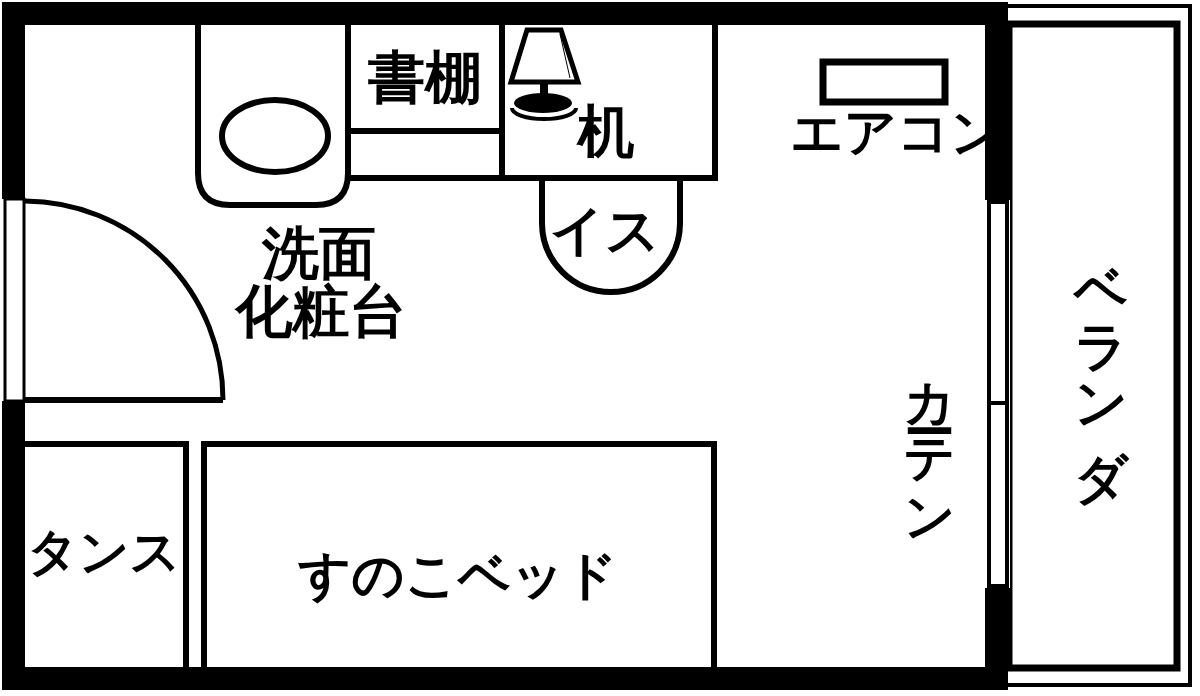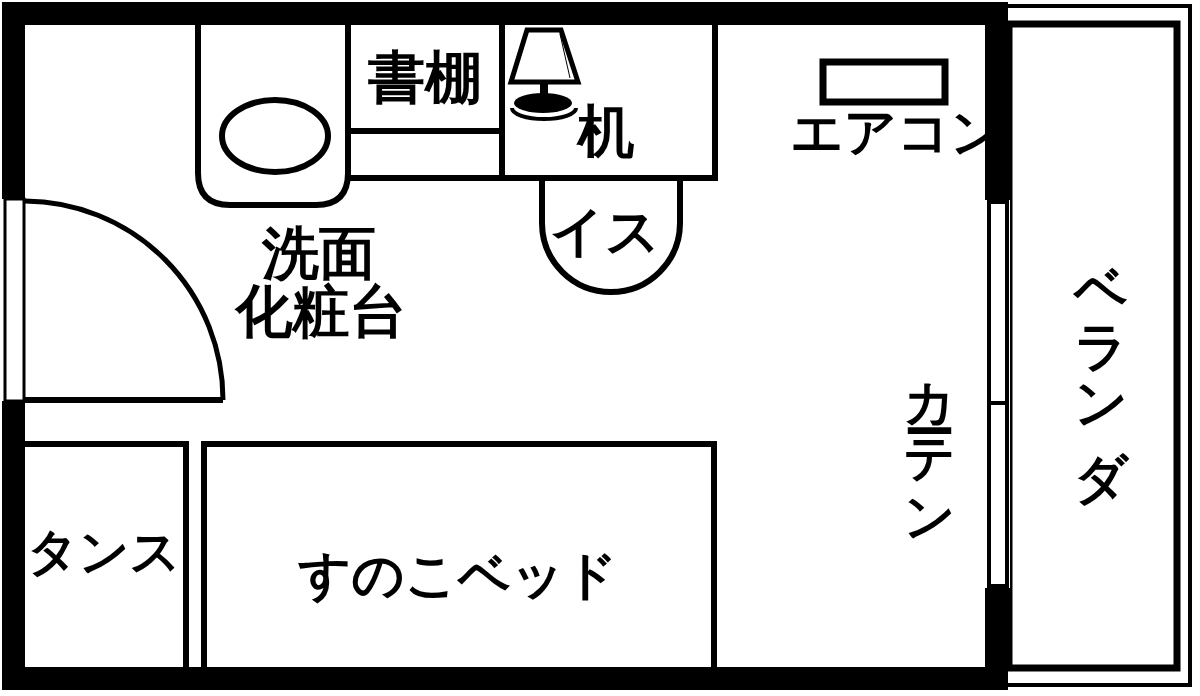--- a/index.html
+++ b/index.html
@@ -30,21 +30,21 @@
     transform: translate(-50%, -50%);
     letter-spacing: 0px;
     user-select: none;
   }
   .lbl-v {
     writing-mode: vertical-rl;
     text-orientation: mixed;
     transform: translateX(-50%);
   }
   .fs57 { font-size: 57px; }
-  .fs54 { font-size: 54px; }
+  .fs54 { font-size: 54px; font-family: Liberation Serif, serif; }
   .fs52 { font-size: 52px; }
   .fs51 { font-size: 51px; }
   .fs50 { font-size: 50px; text-align: right; }
   .fs53 { font-size: 53px; }
 </style>
 </head>
 <body>
 
 <div id="stage">
 

